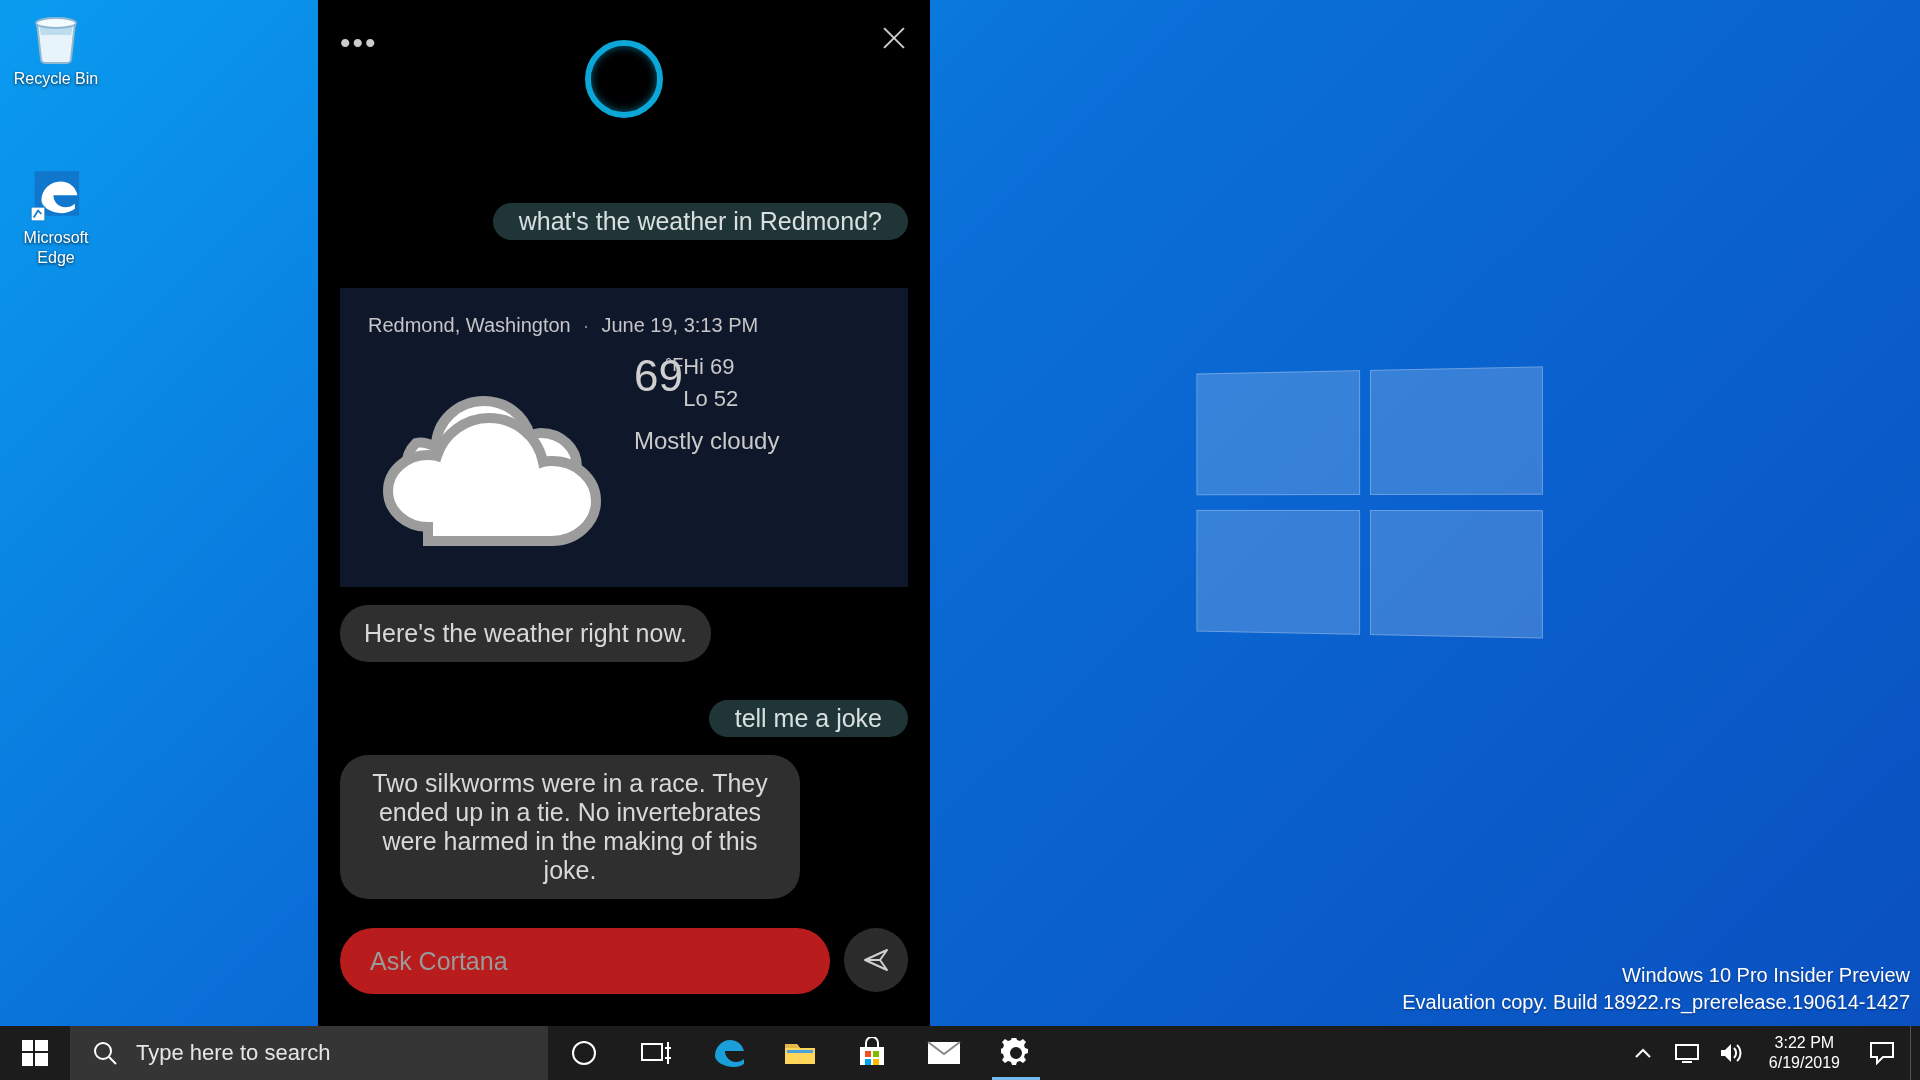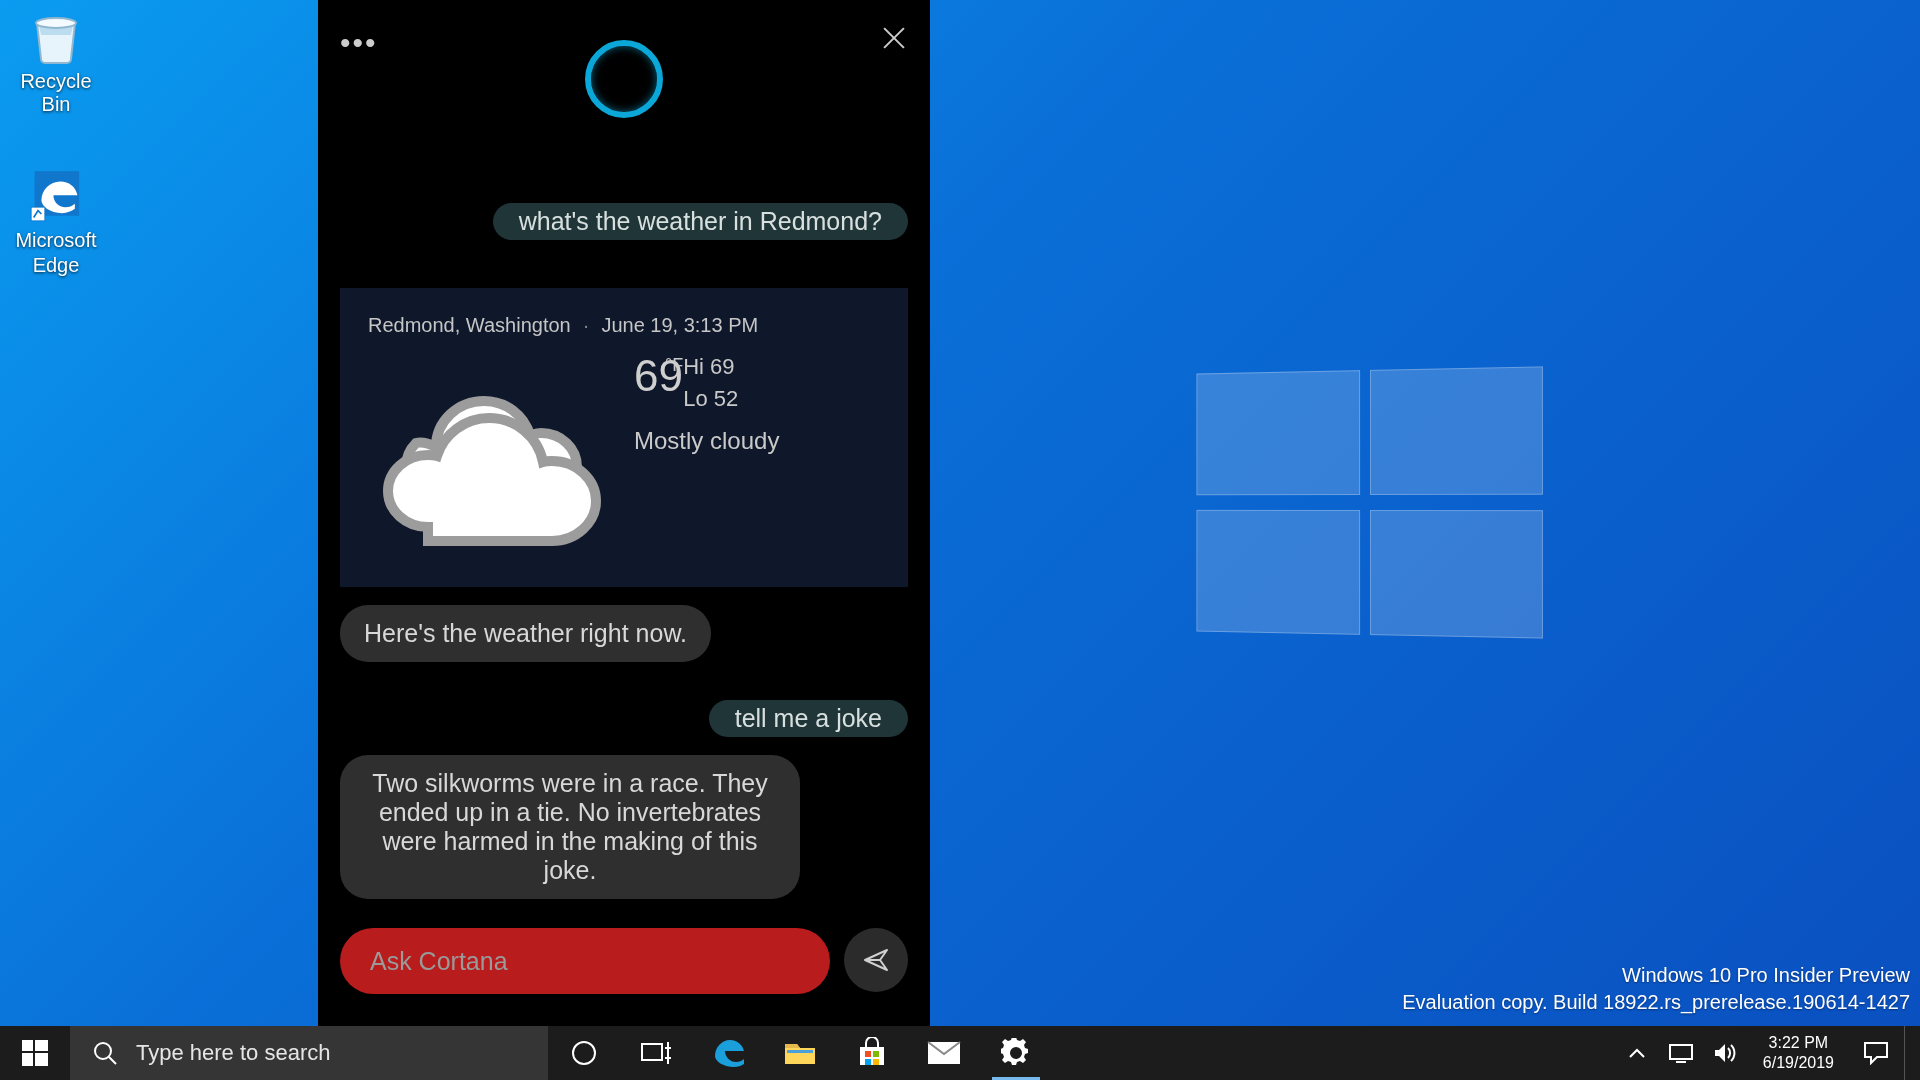--- a/index.html
+++ b/index.html
@@ -17,21 +17,21 @@
   }
   .wall-logo div {
     width: 170px; height: 125px;
     background: rgba(255,255,255,0.18);
     border: 1px solid rgba(255,255,255,0.25);
   }
 
   
   .desk-icon {
     position: absolute; width: 96px; text-align: center; color: #fff;
-    font-size: 20px; text-shadow: 0 1px 3px rgba(0,0,0,.8); cursor: pointer;
+    font-size: 16px; text-shadow: 0 1px 3px rgba(0,0,0,.8); cursor: pointer;
   }
   .desk-icon .glyph { width: 60px; height: 56px; margin: 0 auto 4px; display:flex; align-items:center; justify-content:center; }
   #ico-recycle { left: 8px; top: 10px; }
   #ico-edge    { left: 8px; top: 168px; }
 
   
   .cortana {
     position: absolute; left: 318px; top: 0; width: 612px; height: 1026px;
     background: #000; color: #cfcfcf; display:flex; flex-direction:column;
   }
@@ -93,21 +93,21 @@
   }
   .tb-btn { display:flex; align-items:center; justify-content:center; cursor:pointer; }
   .start { width:70px; }
   .search-box { flex:0 0 478px; background:#353535; display:flex; align-items:center; gap:18px; padding:0 6px 0 22px; }
   .search-box svg { flex-shrink:0; }
   .search-box input { flex:1; background:transparent; border:none; color:#fff; font-size:22px; outline:none; }
   .search-box input::placeholder { color:#e6e6e6; }
   .tb-icons { display:flex; align-items:center; }
   .tb-icons .tb-btn { width:72px; height:54px; position:relative; }
   .underline { position:absolute; bottom:0; left:12px; right:12px; height:3px; background:#76b9ed; }
-  .tray { margin-left:auto; display:flex; align-items:center; gap:4px; padding-right:6px; }
+  .tray { margin-left:auto; display:flex; align-items:center; gap:4px; }
   .tray .tb-btn { width:40px; height:54px; }
   .clock { display:flex; flex-direction:column; align-items:center; justify-content:center;
            font-size:16px; line-height:1.25; padding:0 14px; }
   .show-desk { width:10px; height:54px; border-left:1px solid #555; }
 
   svg { display:block; }
 </style>
 </head>
 <body>
 

